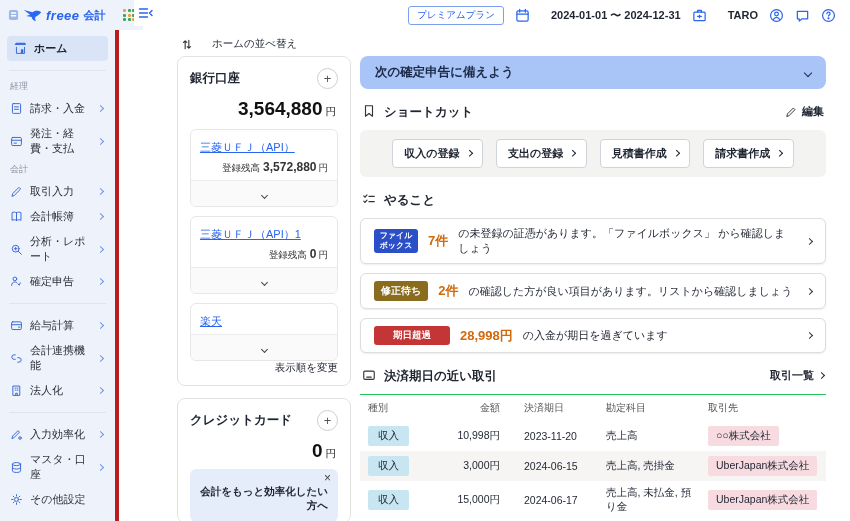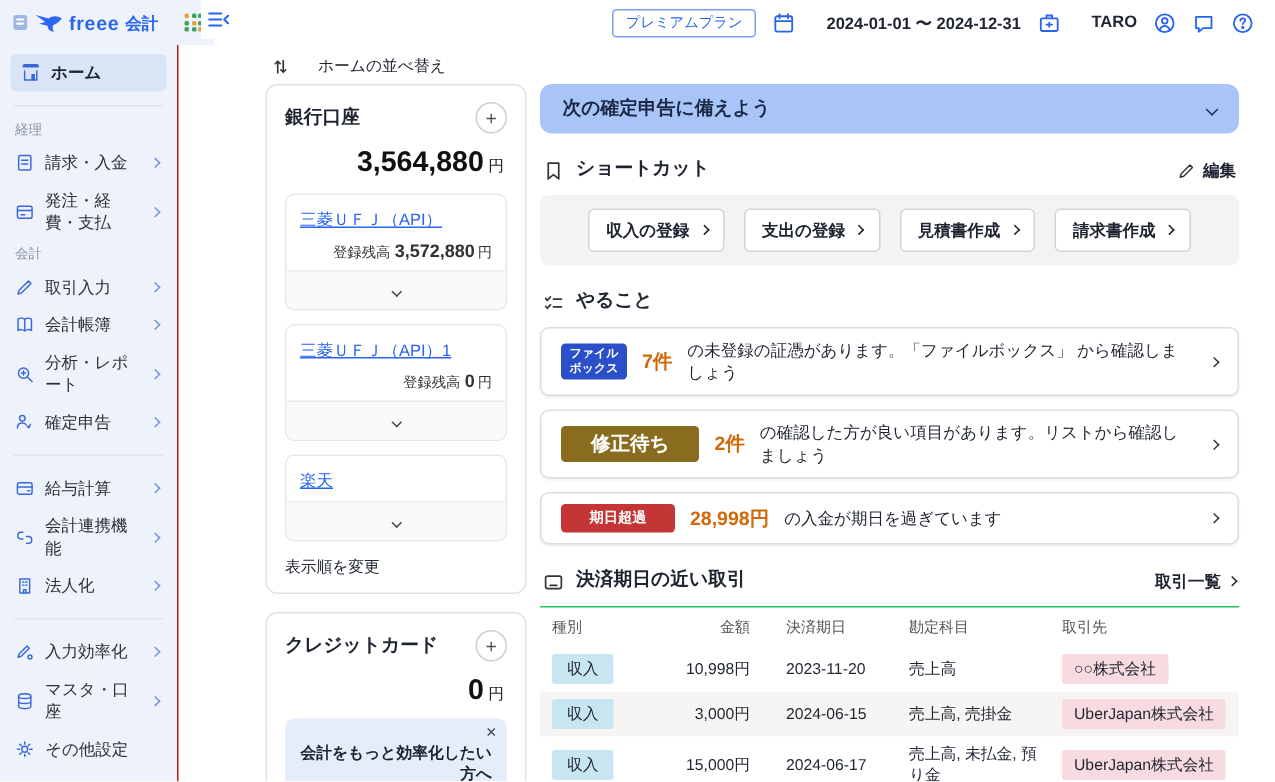--- a/index.html
+++ b/index.html
@@ -8,33 +8,33 @@
   *{box-sizing:border-box;margin:0;padding:0}
   html,body{width:850px;height:521px;overflow:hidden}
   body{font-family:"Liberation Sans","DejaVu Sans",sans-serif;background:#fff;color:#222;position:relative}
   .app{width:850px;height:521px;position:relative;overflow:hidden}
 
   
   header{height:30px;display:flex;position:relative;z-index:4}
   .h-left{width:143px;background:var(--c-sidebar_bg);display:flex;align-items:center;gap:4px;padding:0 8px;flex-shrink:0}
   .stack-ic{width:11px;height:12px;flex-shrink:0}
   .bird-ic{width:19px;height:13px;flex-shrink:0}
-  .brand{color:var(--c-brand);font-weight:bold;font-size:13px;letter-spacing:.5px}
+  .brand{color:var(--c-brand);font-style:italic;font-weight:bold;font-size:13px;letter-spacing:.5px}
   .product{color:var(--c-brand);font-weight:bold;font-size:11px}
   .grid-icon{margin-left:auto;display:grid;grid-template-columns:repeat(3,3px);grid-gap:1.5px}
   .grid-icon i{width:3px;height:3px;border-radius:1px;display:block}
   .collapse-tab{position:absolute;left:134px;top:0;width:24px;height:26px;background:#fff;border-radius:0 0 8px 0;display:flex;align-items:center;justify-content:center;z-index:5}
   .h-right{flex:1;background:#fff;display:flex;align-items:center;justify-content:flex-end;gap:11px;padding-right:14px}
   .plan-badge{border:1px solid #7da0ee;color:var(--c-brand);font-size:9.5px;padding:2px 8px;border-radius:3px;white-space:nowrap}
   .h-group{display:flex;align-items:center;gap:21px;font-size:11px;font-weight:bold;color:#1e2430;white-space:nowrap}
   .h-ic{width:15px;height:15px;fill:none;stroke:var(--c-brand);stroke-width:1.3;stroke-linecap:round;stroke-linejoin:round}
   .h-btn{background:none;border:none;cursor:pointer;display:flex;align-items:center}
 
   
-  .sidebar{position:absolute;left:0;top:30px;bottom:0;width:119px;background:var(--c-sidebar_bg);border-right:1px solid #b91c1c;padding:6px 7px;font-size:11px}
+  .sidebar{position:absolute;left:0;top:30px;bottom:0;width:119px;background:var(--c-sidebar_bg);border-right:4px solid #b91c1c;padding:6px 7px;font-size:11px}
   .s-home{display:flex;align-items:center;gap:7px;background:var(--c-active_item_bg);border-radius:4px;padding:5px 7px;color:#1e2430;font-weight:bold}
   .s-div{border:none;border-top:1px solid #dfe5ef;margin:9px 2px}
   .s-label{font-size:9px;color:#8a93a5;margin:2px 3px 3px}
   .s-item{display:flex;align-items:center;gap:7px;padding:5px 3px;color:#2a2f38;cursor:pointer}
   .s-ic{width:13px;height:13px;flex-shrink:0;fill:none;stroke:#3b68d9;stroke-width:1.2;stroke-linecap:round;stroke-linejoin:round}
   .chev{width:5px;height:5px;border-right:1.4px solid currentColor;border-bottom:1.4px solid currentColor;display:inline-block;flex-shrink:0}
   .chev.r{transform:rotate(-45deg)}
   .chev.d{transform:rotate(45deg)}
   .s-chev{margin-left:auto;color:#6f93e0;margin-right:2px}
 
@@ -53,40 +53,40 @@
   .total{text-align:right;margin:9px 2px 1px}
   .total-num{font-size:19px;font-weight:bold;color:#111}
   .total-unit{font-size:10.5px;margin-left:3px}
   .acct{border:1px solid #e7e7e7;border-radius:6px;margin-top:9px;overflow:hidden}
   .acct-body{padding:7px 9px 5px}
   .acct-link{color:var(--c-brand);font-size:11px;text-decoration:underline;cursor:pointer}
   .acct-bal{text-align:right;margin-top:5px;font-size:9.5px;color:#333}
   .acct-amt{font-size:12px;font-weight:bold;margin-left:3px}
   .acct-unit{font-size:9.5px;margin-left:2px}
   .acct-foot{border-top:1px solid #ececec;background:#fafafa;text-align:center;padding:3px 0 4px;cursor:pointer;color:#444}
-  .reorder{text-align:left;font-size:10.5px;color:#1e2430;margin-top:10px;cursor:pointer}
+  .reorder{text-align:right;font-size:10.5px;color:#1e2430;margin-top:0;cursor:pointer}
 
   .cc-body{padding:11px 12px 0}
   .promo{background:var(--c-promo_bg);border-radius:6px;margin-top:7px;padding:6px 10px 9px;position:relative;text-align:right}
   .promo-close{position:absolute;top:2px;right:7px;font-size:12px;color:#444;cursor:pointer}
   .promo-head{font-size:10.5px;font-weight:bold;color:#1e2430;margin-top:10px}
 
   
   .banner{background:var(--c-banner_bg);border-radius:8px;padding:8px 15px;display:flex;align-items:center;justify-content:space-between;font-size:12.5px;font-weight:bold;color:var(--c-banner_text);cursor:pointer}
   .banner .chev{width:6px;height:6px;border-width:1.8px}
-  .sec-head{display:flex;align-items:flex-end;gap:8px;margin:15px 2px 9px;font-size:12.5px;font-weight:bold;color:#1e2430}
+  .sec-head{display:flex;align-items:flex-start;gap:8px;margin:15px 2px 9px;font-size:12.5px;font-weight:bold;color:#1e2430}
   .sec-ic{width:14px;height:14px;fill:none;stroke:#333;stroke-width:1.3;stroke-linecap:round;stroke-linejoin:round;flex-shrink:0}
   .sec-right{margin-left:auto;display:flex;align-items:center;gap:5px;font-size:11px;font-weight:bold;color:#1e2430;cursor:pointer}
   .shortcut-box{background:var(--c-container_gray);border-radius:6px;padding:9px;display:flex;justify-content:center;gap:13px}
   .sc-btn{background:#fff;border:1px solid #cfd4db;border-radius:4px;padding:6px 11px;font-size:11px;font-weight:bold;color:#1e2430;display:flex;align-items:center;gap:7px;cursor:pointer;font-family:inherit;white-space:nowrap}
   .sc-btn .chev{width:4.5px;height:4.5px}
   .task{border:1px solid #ddd;border-radius:6px;box-shadow:0 1px 2px rgba(0,0,0,.07);padding:7px 13px;display:flex;align-items:center;gap:10px;margin-bottom:9px;cursor:pointer;background:#fff}
   .task-badge{color:#fff;font-weight:bold;border-radius:3px;text-align:center;flex-shrink:0}
   .tb0{background:var(--c-badge_filebox_bg);font-size:8px;line-height:1.25;width:44px;padding:2px 3px}
-  .tb1{background:var(--c-badge_fix_bg);font-size:13px;padding:3px 20px}
+  .tb1{background:var(--c-badge_fix_bg);font-size:10px;padding:3px 7px}
   .tb2{background:var(--c-badge_overdue_bg);font-size:9.5px;padding:3px 19px}
   .task-count{color:var(--c-count_orange);font-weight:bold;font-size:13px;white-space:nowrap}
   .task-text{flex:1;font-size:11px;color:#1e2430}
   .task .chev{color:#333;margin-left:4px}
 
   .tgrid{display:grid;grid-template-columns:84px 72px 82px 102px 1fr;align-items:center}
   .thead{font-size:10px;color:#555;border-top:1px solid #22c55e}
   .thead>div{padding:6px 8px}
   .trow{font-size:10.5px;color:#1e2430}
   .trow>div{padding:5px 8px}

